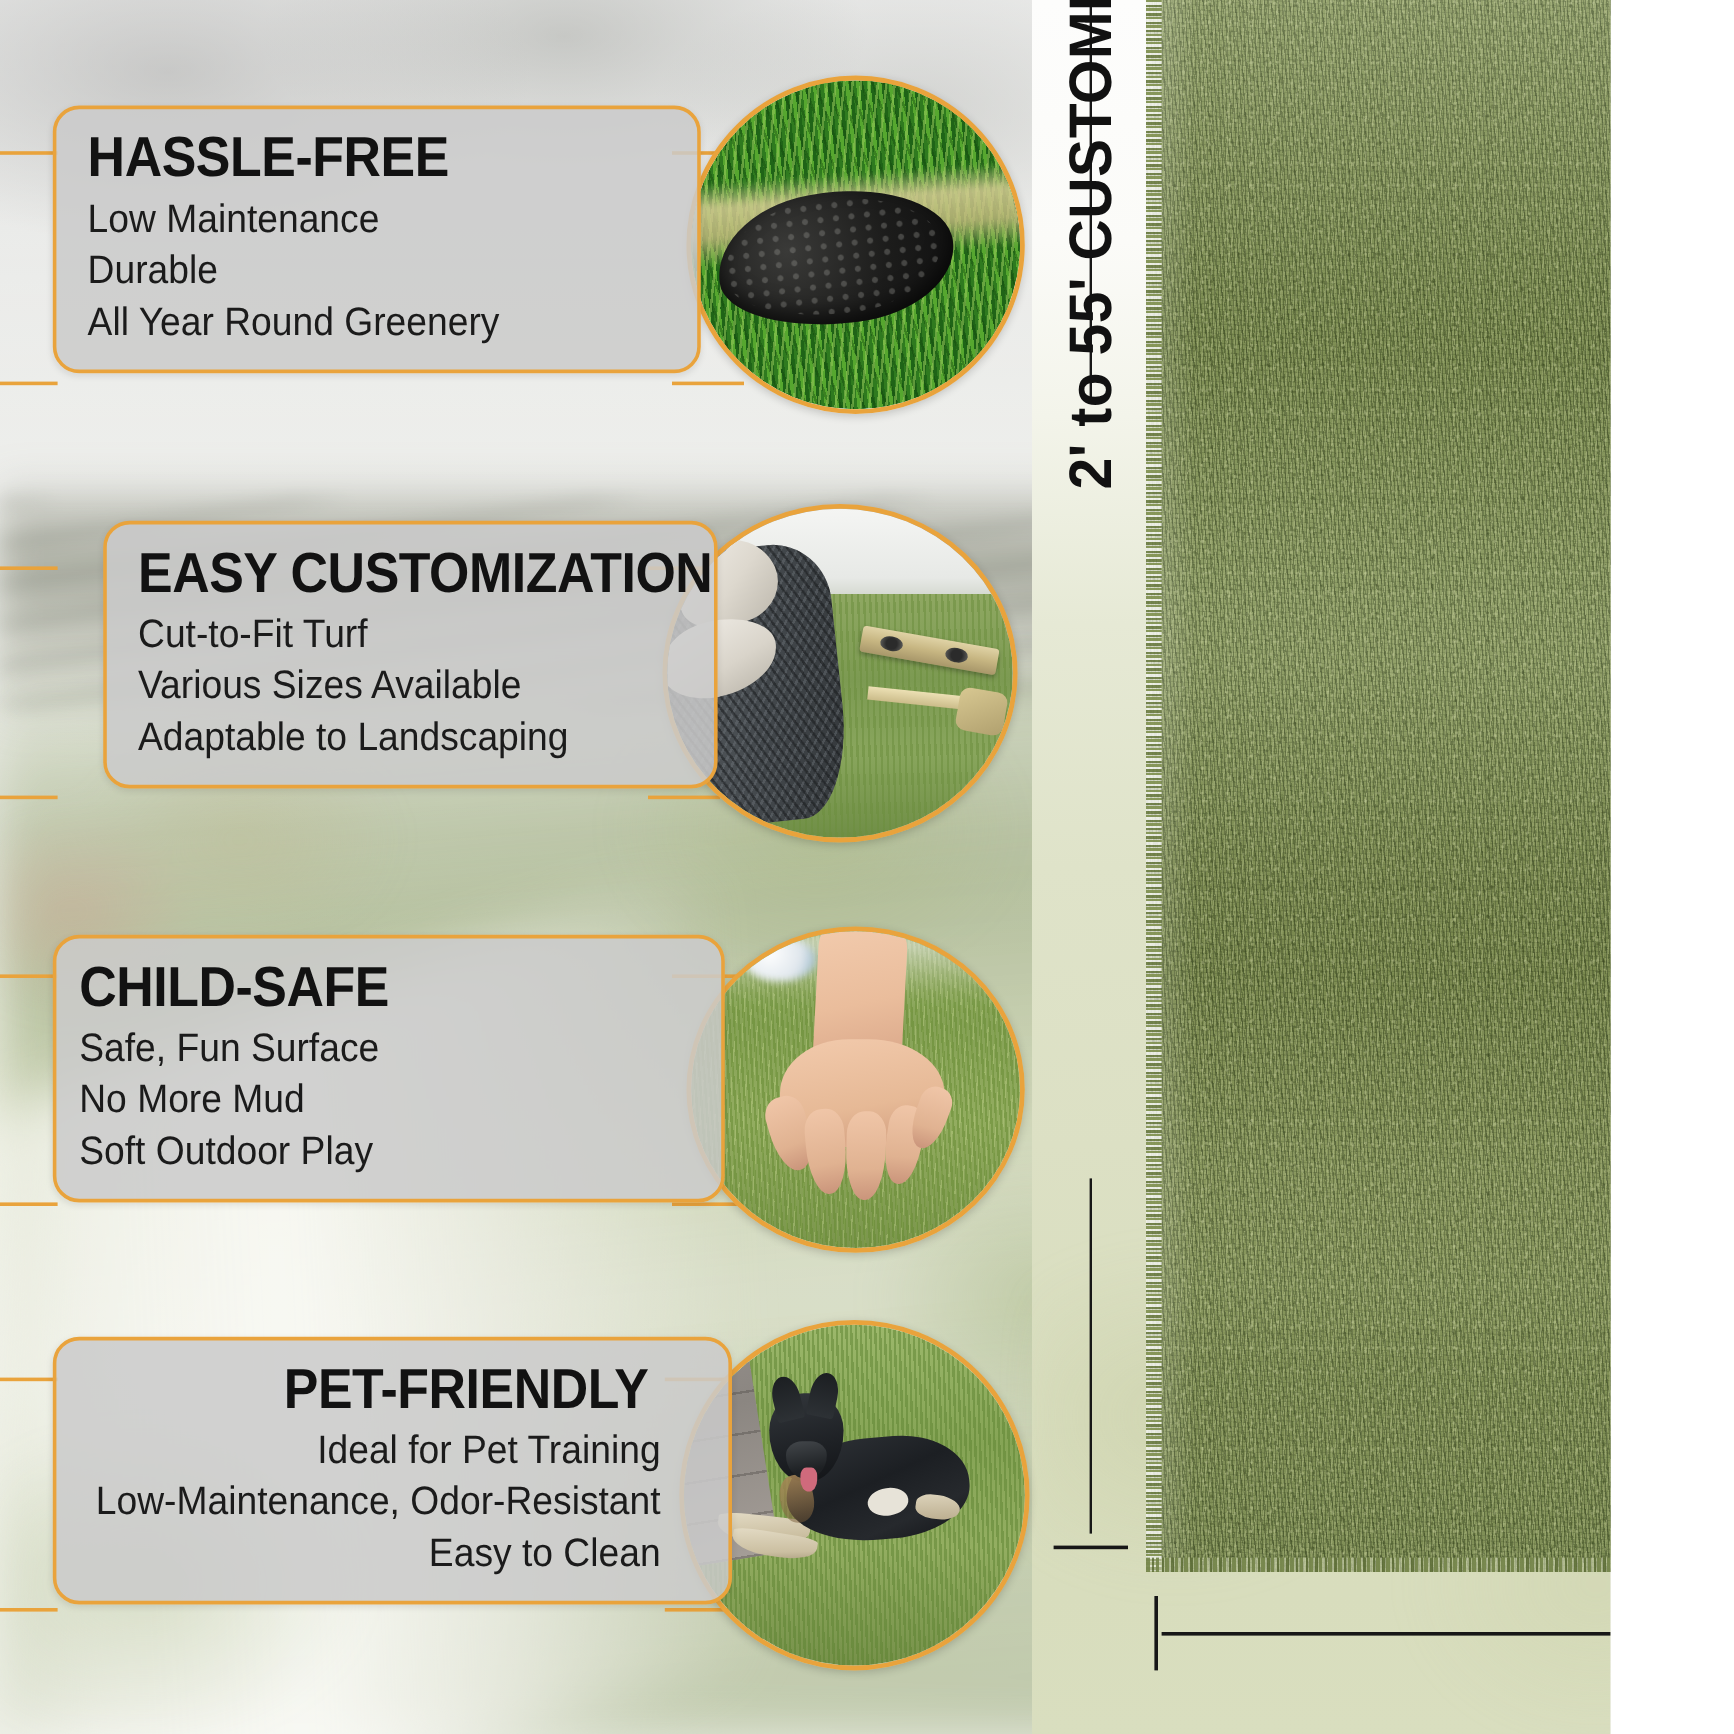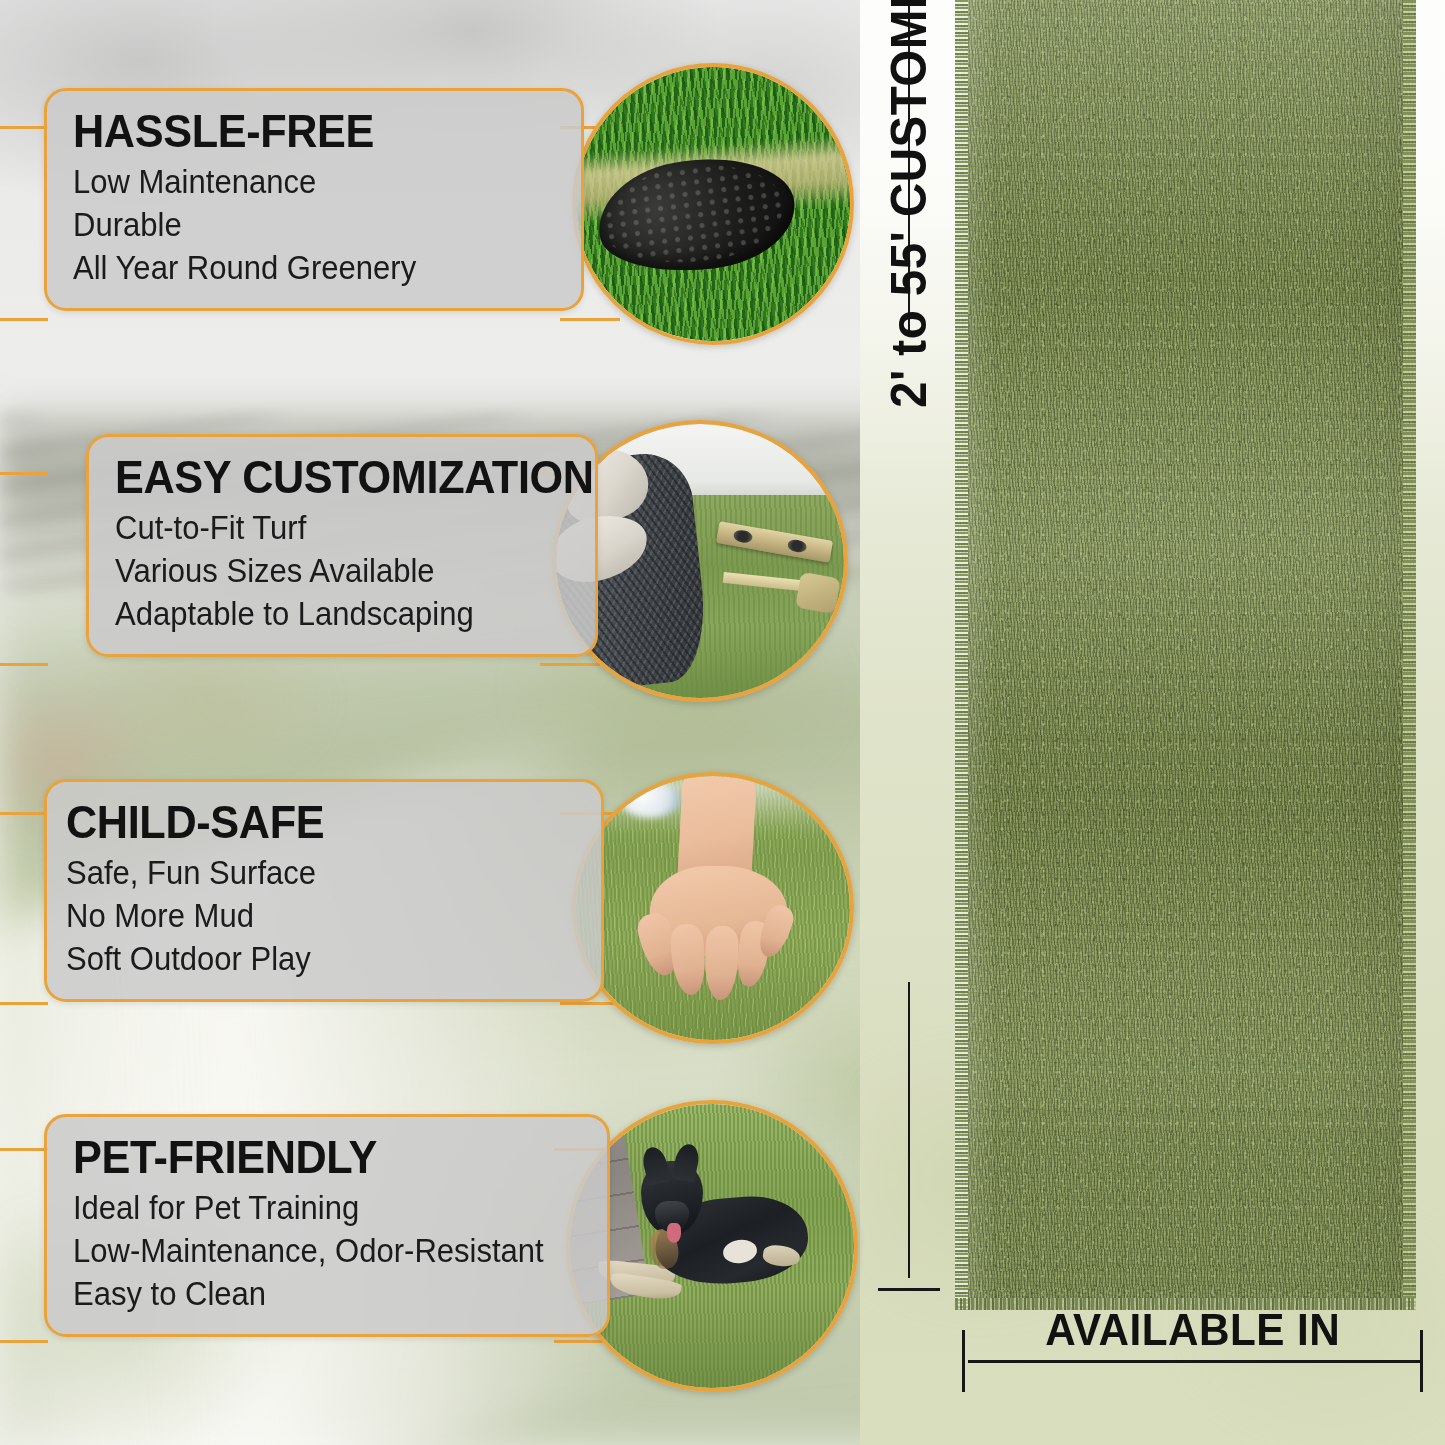--- a/index.html
+++ b/index.html
@@ -8,21 +8,21 @@
     padding: 0;
     background: #ffffff;
   }
   body {
     font-family: "Liberation Sans", sans-serif;
   }
 
   
   #stage {
     position: relative;
-    width: 1445px;
+    width: 1342px;
     height: 1445px;
     overflow: hidden;
     background: #e7e7e3;
   }
 
   
   .bg-photo {
     position: absolute;
     left: 0; top: 0;
     width: 960px;
@@ -217,21 +217,21 @@
     color: #1b1b1b;
     white-space: nowrap;
     transform: scaleX(.94);
     transform-origin: left center;
   }
 
   
   #panel-1 { left: 44px;  top: 88px;   width: 540px; }
   #panel-2 { left: 44px;  top: 434px;  width: 512px; margin-left: 42px; }
   #panel-3 { left: 44px;  top: 779px;  width: 560px; padding-left: 19px; }
-  #panel-4 { left: 44px;  top: 1114px; width: 566px; }
+  #panel-4 { left: 44px;  top: 1114px; width: 566px; text-align: right; }
 
   
   .circle-photo {
     position: absolute;
     border-radius: 50%;
     box-sizing: border-box;
     border: 4px solid #e9a33c;
     overflow: hidden;
     box-shadow: 0 2px 7px rgba(0,0,0,.18);
   }
@@ -685,16 +685,15 @@
   <div id="dim-vertical-line-2"></div>
   <div id="dim-vertical-cap-bottom"></div>
   <div id="dim-vertical-label">
     <span class="dim-text">2' to 55'  CUSTOMIZABLE</span>
   </div>
 
   <div id="dim-h-line"></div>
   <div id="dim-h-cap-left"></div>
   <div id="dim-h-cap-right"></div>
   <div id="available-block">
-    <div><span class="av-line1">AVAILABLE IN</span></div>
   </div>
 
 </div>
 
 </body></html>

